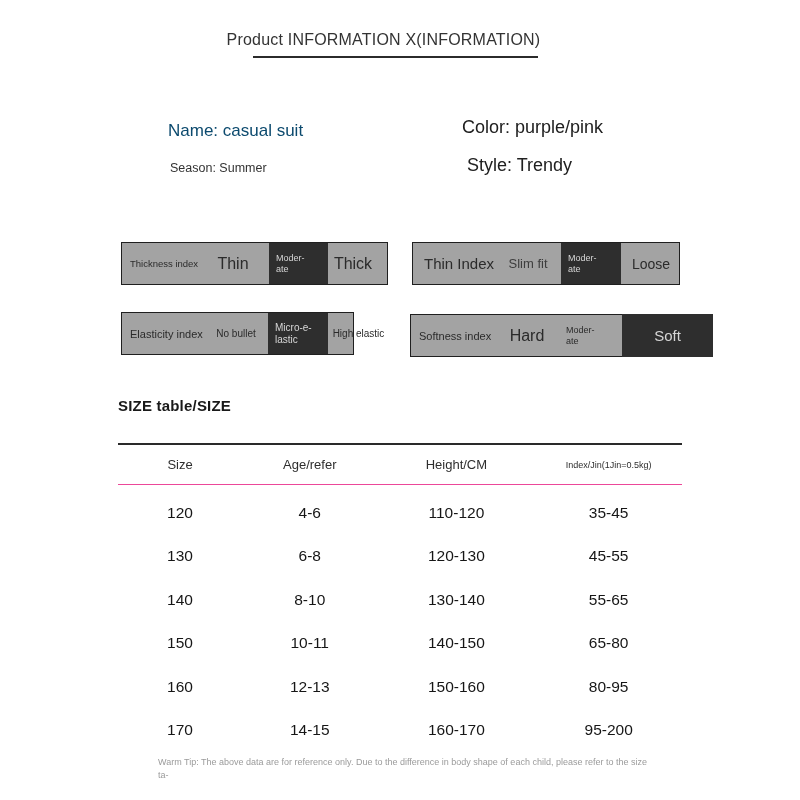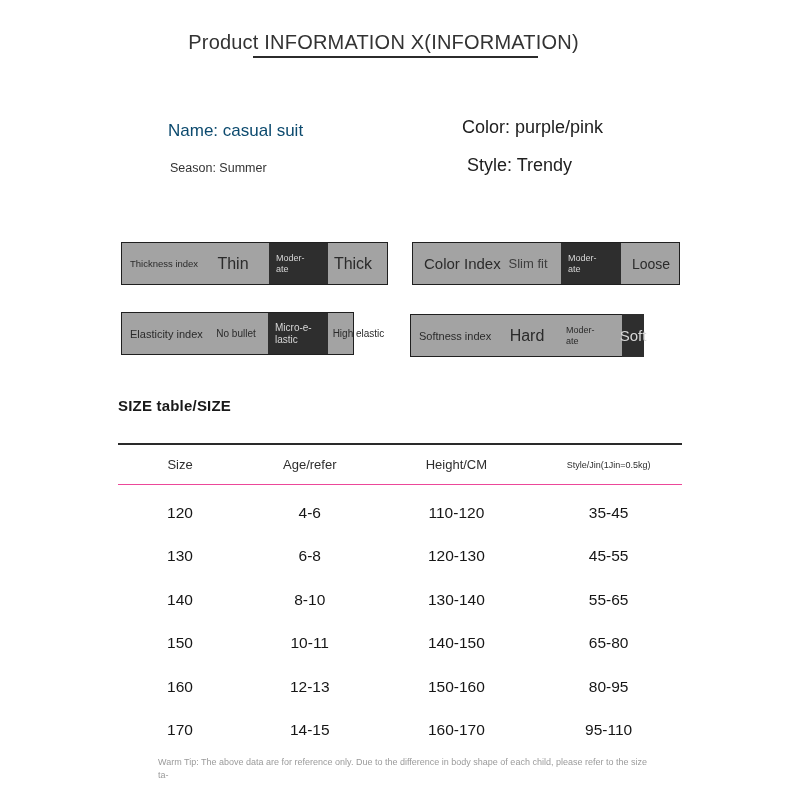--- a/index.html
+++ b/index.html
@@ -3,34 +3,34 @@
 <meta charset="utf-8">
 <style>
   html,body { margin:0; padding:0; background:#ffffff; }
   .canvas {
     position:relative; width:800px; height:800px; background:#ffffff;
     font-family:"Liberation Sans", sans-serif; color:#2a2a2a; overflow:hidden;
   }
   .canvas * { box-sizing:border-box; }
 
   .title { position:absolute; left:0; top:31px; width:767px; text-align:center;
-           font-size:20px; font-weight:500; color:#333; letter-spacing:0.2px; }
+           font-size:16px; font-weight:500; color:#333; letter-spacing:0.2px; }
   .title-underline { position:absolute; left:253px; top:56px; width:285px; height:2px; background:#2b2b2b; }
 
   .prod { position:absolute; white-space:nowrap; }
   .p-name   { left:168px; top:121px; font-size:17px; color:#0c4a6e; }
   .p-color  { left:462px; top:117px; font-size:18px; color:#202020; }
   .p-season { left:170px; top:161px; font-size:12.5px; color:#333; }
   .p-style  { left:467px; top:155px; font-size:18px; color:#202020; }
 
   .ibox { position:absolute; height:43px; border:1px solid #1f1f1f; background:#a3a3a3; }
   .b1 { left:121px; top:242px; width:267px; }
   .b2 { left:412px; top:242px; width:268px; }
   .b3 { left:121px; top:312px; width:233px;padding-left:27px; }
-  .b4 { left:410px; top:314px; width:234px; }
+  .b4 { left:410px; top:314px; width:303px; }
   .ibox span { position:absolute; top:0; bottom:0; display:flex; align-items:center; }
   .lbl { left:8px; color:#2b2b2b; white-space:nowrap; }
   .b1 .lbl { font-size:9.5px; }
   .b2 .lbl { font-size:15px; left:11px; }
   .b3 .lbl { font-size:11px; }
   .b4 .lbl { font-size:11px; }
   .opt { justify-content:center; text-align:center; color:#2b2b2b; white-space:nowrap; }
   .pre { white-space:pre-line; line-height:1.15; }
   .sel { background:#2e2e2e; color:#d6d6d6; top:-1px; bottom:-1px;
          justify-content:flex-start; text-align:left; padding-left:7px; }
@@ -78,21 +78,21 @@
 
   <div class="ibox b1">
     <span class="lbl">Thickness index</span>
     <span class="opt o1">Thin</span>
     <span class="opt o2 sel pre">Moder-
 ate</span>
     <span class="opt o3">Thick</span>
   </div>
 
   <div class="ibox b2">
-    <span class="lbl">Color Index</span>
+    <span class="lbl">Thin Index</span>
     <span class="opt o1">Slim fit</span>
     <span class="opt o2 sel pre">Moder-
 ate</span>
     <span class="opt o3">Loose</span>
   </div>
 
   <div class="ibox b3">
     <span class="lbl">Elasticity index</span>
     <span class="opt o1">No bullet</span>
     <span class="opt o2 sel pre">Micro-e-
@@ -108,21 +108,21 @@
     <span class="opt o3 sel">Soft</span>
   </div>
 
   <div class="size-heading">SIZE table/SIZE</div>
 
   <div class="table">
     <div class="thead">
       <div class="tcell c0">Size</div>
       <div class="tcell c1">Age/refer</div>
       <div class="tcell c2">Height/CM</div>
-      <div class="tcell c3">Style/Jin(1Jin=0.5kg)</div>
+      <div class="tcell c3">Index/Jin(1Jin=0.5kg)</div>
     </div>
     <div class="tbody">
         <div class="trow">
           <div class="tcell c0">120</div>
           <div class="tcell c1">4-6</div>
           <div class="tcell c2">110-120</div>
           <div class="tcell c3">35-45</div>
         </div>
         <div class="trow">
           <div class="tcell c0">130</div>
@@ -145,21 +145,21 @@
         <div class="trow">
           <div class="tcell c0">160</div>
           <div class="tcell c1">12-13</div>
           <div class="tcell c2">150-160</div>
           <div class="tcell c3">80-95</div>
         </div>
         <div class="trow">
           <div class="tcell c0">170</div>
           <div class="tcell c1">14-15</div>
           <div class="tcell c2">160-170</div>
-          <div class="tcell c3">95-110</div>
+          <div class="tcell c3">95-200</div>
         </div>
       </div>
   </div>
 
   <div class="warmtip">
     <div>Warm Tip: The above data are for reference only. Due to the difference in body shape of each child, please refer to the size ta-</div>
   </div>
 
 </div>
 

